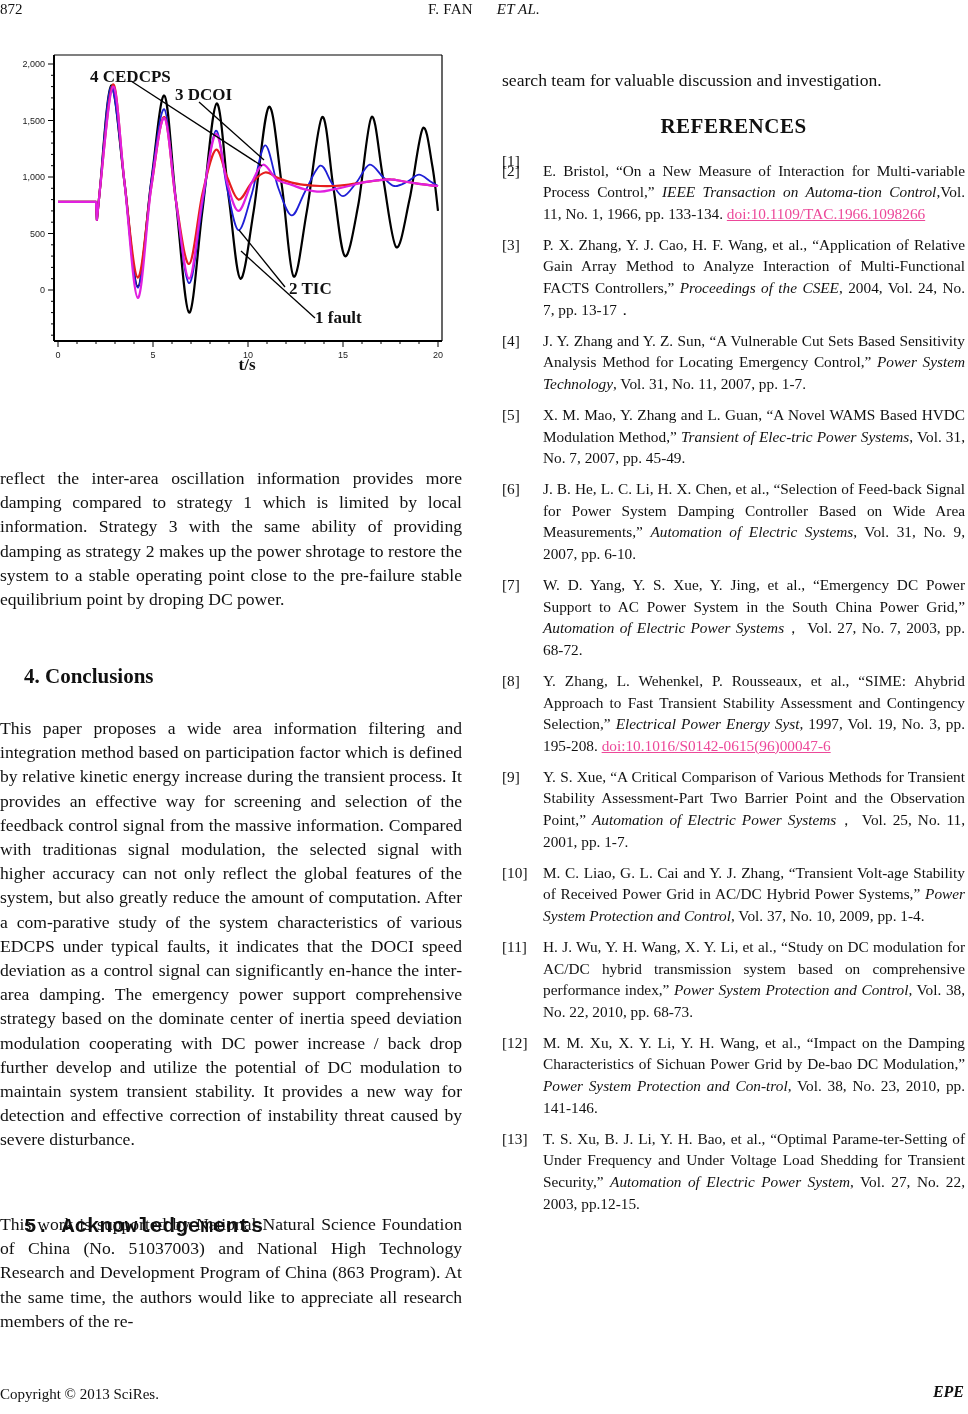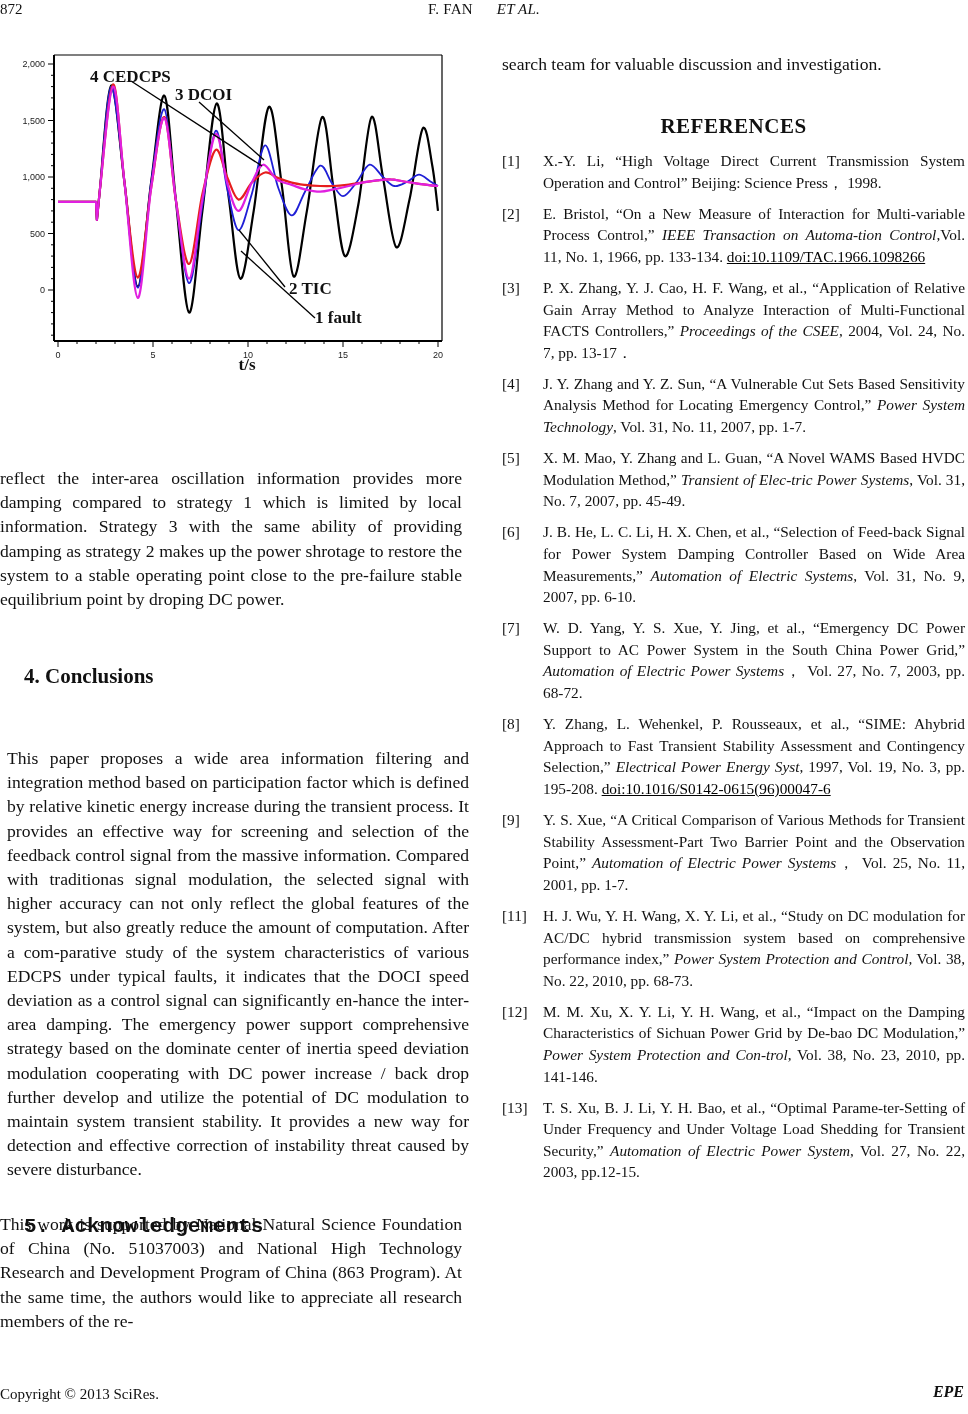--- a/index.html
+++ b/index.html
@@ -10,30 +10,30 @@
   .hdr-auth i { font-style: italic; margin-left: 24px; text-align: center; }
   .col-left { position: absolute; left: 0; top: 40px; width: 462px; }
   .col-right { position: absolute; left: 502px; top: 52px; width: 463px; }
   .figure { position: relative; width: 470px; height: 340px; }
   .figure svg { position: absolute; left: 0; top: 0; }
   .caption { position: absolute; left: 8px; top: 362px; font-weight: bold; font-size: 15.5px; white-space: nowrap; }
   .para { font-size: 17.6px; line-height: 24.2px; text-align: justify; margin: 0; }
   .p1 { position: absolute; left: 0; top: 426px; width: 462px; }
   .h2 { position: absolute; left: 0; font-size: 21px; font-weight: bold; margin: 0; padding-left: 24px; }
   .h-concl { top: 624px; }
-  .p2 { position: absolute; left: 0; top: 706px; width: 462px; padding-left: 7px; }
+  .p2 { position: absolute; left: 0; top: 676px; width: 462px; }
   .h-ack { top: 1175px; font-family: Liberation Mono, monospace; }
   .p3 { position: absolute; left: 0; top: 1172px; width: 462px; }
-  .p-cont { position: absolute; left: 0; top: 0; width: 463px; font-size: 17.6px; line-height: 24px; }
+  .p-cont { position: absolute; left: 0; top: 16px; width: 463px; font-size: 17.6px; line-height: 24px; }
   .ref-title { position: absolute; left: 0; width: 463px; top: 62px; text-align: center; font-size: 21px; font-weight: bold; letter-spacing: 0.5px; }
   .refs { position: absolute; left: 0; top: 98px; width: 463px; }
   .ref { position: relative; padding-left: 41px; font-size: 15.3px; line-height: 21.6px; text-align: justify; margin-bottom: 9.5px; }
   .ref .num { position: absolute; left: 0; top: 0; }
   .ref i { font-style: italic; }
-  .ref a { color: #000000; text-decoration: underline; display: inline; }
+  .ref a { color: #ec4899; text-decoration: underline; display: inline; }
   .foot-left { position: absolute; left: 0; top: 1386px; font-size: 15px; }
   .foot-right { position: absolute; right: 4px; top: 1383px; font-size: 16px; font-weight: bold; font-style: italic; }
   .axis-lbl { font-family: "Liberation Sans", sans-serif; font-size: 9px; fill: #222; }
   .xtitle { font-family: "Liberation Serif", serif; font-size: 17px; font-weight: bold; fill: #111; }
   .annot { font-family: "Liberation Serif", serif; font-size: 17px; font-weight: bold; fill: #111; }
 </style>
 </head>
 <body>
 
 <div class="hdr-page">872</div>
@@ -133,29 +133,30 @@
   <p class="para p2">This paper proposes a wide area information filtering and integration method based on participation factor which is defined by relative kinetic energy increase during the transient process. It provides an effective way for screening and selection of the feedback control signal from the massive information. Compared with traditionas signal modulation, the selected signal with higher accuracy can not only reflect the global features of the system, but also greatly reduce the amount of computation. After a com-parative study of the system characteristics of various EDCPS under typical faults, it indicates that the DOCI speed deviation as a control signal can significantly en-hance the inter-area damping. The emergency power support comprehensive strategy based on the dominate center of inertia speed deviation modulation cooperating with DC power increase / back drop further develop and utilize the potential of DC modulation to maintain system transient stability. It provides a new way for detection and effective correction of instability threat caused by severe disturbance.</p>
 
   <h2 class="h2 h-ack">5. Acknowledgements</h2>
   <p class="para p3">This work is supported by National Natural Science Foundation of China (No. 51037003) and National High Technology Research and Development Program of China (863 Program). At the same time, the authors would like to appreciate all research members of the re-</p>
 </div>
 
 <div class="col-right">
   <div class="p-cont">search team for valuable discussion and investigation.</div>
   <div class="ref-title">REFERENCES</div>
   <div class="refs" id="refs">
-      <div class="ref"><span class="num">[1]</span><span>X.-Y. Li, “High Voltage Direct Current Transmission System Operation and Control” Beijing: Science Press， 1998.</span></div>
+      <div class="ref"><span class="num">[1]</span></div>
       <div class="ref"><span class="num">[2]</span><span>E. Bristol, “On a New Measure of Interaction for Multi-variable Process Control,” </span><i>IEEE Transaction on Automa-tion Control</i><span>,Vol. 11, No. 1, 1966, pp. 133-134. </span><a>doi:10.1109/TAC.1966.1098266</a></div>
       <div class="ref"><span class="num">[3]</span><span>P. X. Zhang, Y. J. Cao, H. F. Wang, et al., “Application of Relative Gain Array Method to Analyze Interaction of Multi-Functional FACTS Controllers,” </span><i>Proceedings of the CSEE</i><span>, 2004, Vol. 24, No. 7, pp. 13-17．</span></div>
       <div class="ref"><span class="num">[4]</span><span>J. Y. Zhang and Y. Z. Sun, “A Vulnerable Cut Sets Based Sensitivity Analysis Method for Locating Emergency Control,” </span><i>Power System Technology</i><span>, Vol. 31, No. 11, 2007, pp. 1-7.</span></div>
       <div class="ref"><span class="num">[5]</span><span>X. M. Mao, Y. Zhang and L. Guan, “A Novel WAMS Based HVDC Modulation Method,” </span><i>Transient of Elec-tric Power Systems</i><span>, Vol. 31, No. 7, 2007, pp. 45-49.</span></div>
       <div class="ref"><span class="num">[6]</span><span>J. B. He, L. C. Li, H. X. Chen, et al., “Selection of Feed-back Signal for Power System Damping Controller Based on Wide Area Measurements,” </span><i>Automation of Electric Systems</i><span>, Vol. 31, No. 9, 2007, pp. 6-10.</span></div>
       <div class="ref"><span class="num">[7]</span><span>W. D. Yang, Y. S. Xue, Y. Jing, et al., “Emergency DC Power Support to AC Power System in the South China Power Grid,” </span><i>Automation of Electric Power Systems</i><span>， Vol. 27, No. 7, 2003, pp. 68-72.</span></div>
       <div class="ref"><span class="num">[8]</span><span>Y. Zhang, L. Wehenkel, P. Rousseaux, et al., “SIME: Ahybrid Approach to Fast Transient Stability Assessment and Contingency Selection,” </span><i>Electrical Power Energy Syst</i><span>, 1997, Vol. 19, No. 3, pp. 195-208. </span><a>doi:10.1016/S0142-0615(96)00047-6</a></div>
       <div class="ref"><span class="num">[9]</span><span>Y. S. Xue, “A Critical Comparison of Various Methods for Transient Stability Assessment-Part Two Barrier Point and the Observation Point,” </span><i>Automation of Electric Power Systems</i><span>，  Vol. 25, No. 11, 2001, pp. 1-7.</span></div>
+      <div class="ref"><span class="num">[10]</span><span>M. C. Liao, G. L. Cai and Y. J. Zhang, “Transient Volt-age Stability of Received Power Grid in AC/DC Hybrid Power Systems,” </span><i>Power System Protection and Control</i><span>, Vol. 37, No. 10, 2009, pp. 1-4.</span></div>
       <div class="ref"><span class="num">[11]</span><span>H. J. Wu, Y. H. Wang, X. Y. Li, et al., “Study on DC modulation for AC/DC hybrid transmission system based on comprehensive performance index,” </span><i>Power System Protection and Control,</i><span> Vol. 38, No. 22, 2010, pp. 68-73.</span></div>
       <div class="ref"><span class="num">[12]</span><span>M. M. Xu, X. Y. Li, Y. H. Wang, et al., “Impact on the Damping Characteristics of Sichuan Power Grid by De-bao DC Modulation,” </span><i>Power System Protection and Con-trol</i><span>, Vol. 38, No. 23, 2010, pp. 141-146.</span></div>
       <div class="ref"><span class="num">[13]</span><span>T. S. Xu, B. J. Li, Y. H. Bao, et al., “Optimal Parame-ter-Setting of Under Frequency and Under Voltage Load Shedding for Transient Security,” </span><i>Automation of Electric Power System</i><span>, Vol. 27, No. 22, 2003, pp.12-15.</span></div>
     </div>
 </div>
 
 <div class="foot-left">Copyright © 2013 SciRes.</div>
 <div class="foot-right">EPE</div>
 
 </body></html>

